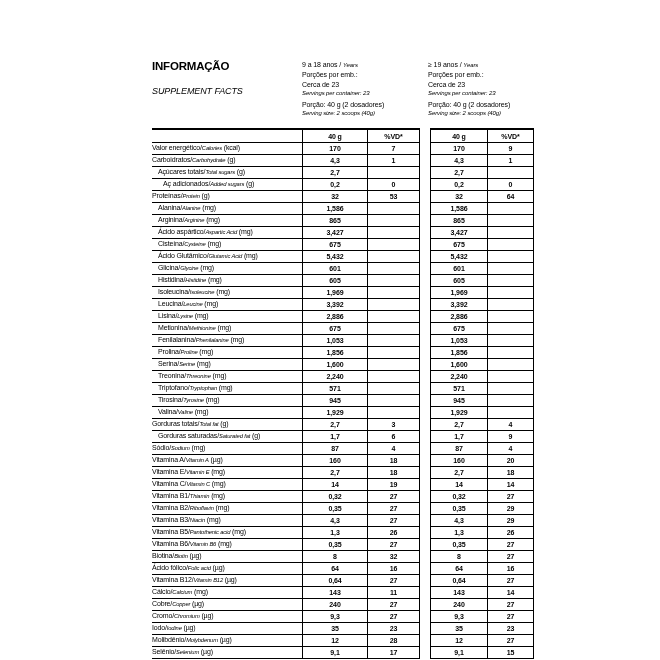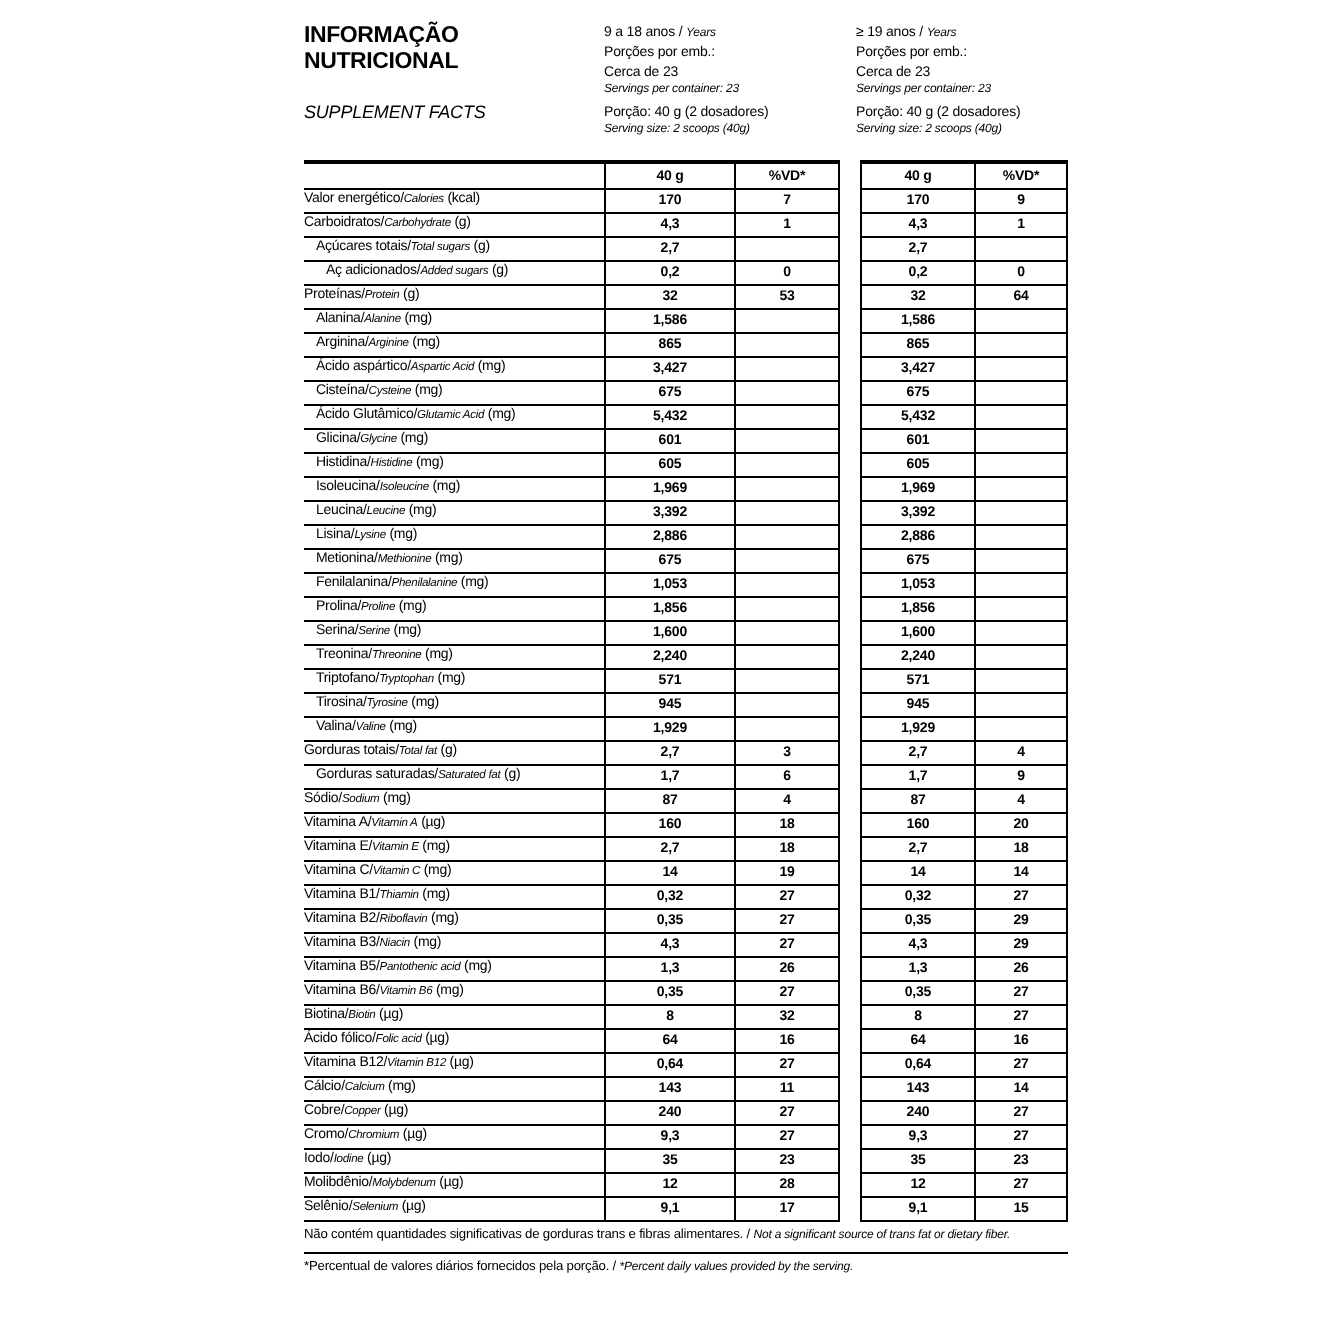--- a/index.html
+++ b/index.html
@@ -5,21 +5,21 @@
   html,body{margin:0;padding:0;}
   body{
     width:660px;height:660px;background:#ffffff;position:relative;
     font-family:"Liberation Sans",sans-serif;color:#000;
     -webkit-font-smoothing:antialiased;
   }
   *{box-sizing:border-box;}
   .panel{position:absolute;left:152px;top:12px;width:382px;}
 
   
-  .hdr{display:flex;width:100%;height:68px;}
+  .hdr{display:flex;width:100%;height:68px;margin-top:48px;}
   .hdr-title{width:150px;}
   .t1{font-size:11.5px;font-weight:bold;line-height:13px;letter-spacing:-0.2px;}
   .t2{font-size:9px;font-weight:normal;font-style:italic;margin-top:13px;letter-spacing:-0.1px;}
   .hdr-col{font-size:7px;line-height:9.3px;letter-spacing:-0.1px;}
   .hdr-col.c1{width:126px;}
   .hdr-col.c2{width:106px;}
   .hdr-col .en{font-style:italic;font-size:6px;}
   .hdr-col .blk2{margin-top:2px;}
 
   
@@ -50,21 +50,20 @@
 </style>
 </head>
 <body>
 
 <div class="panel">
 
   <div class="hdr">
     <div class="hdr-title">
       <div class="t1">
         <div>INFORMAÇÃO</div>
-        <div>NUTRICIONAL</div>
       </div>
       <div class="t2">SUPPLEMENT FACTS</div>
     </div>
 
     <div class="hdr-col c1">
       <div><span>9 a 18 anos /</span> <span class="en">Years</span></div>
       <div>Porções por emb.:</div>
       <div>Cerca de 23</div>
       <div class="en">Servings per container: 23</div>
       <div class="blk2">Porção: 40 g (2 dosadores)</div>

